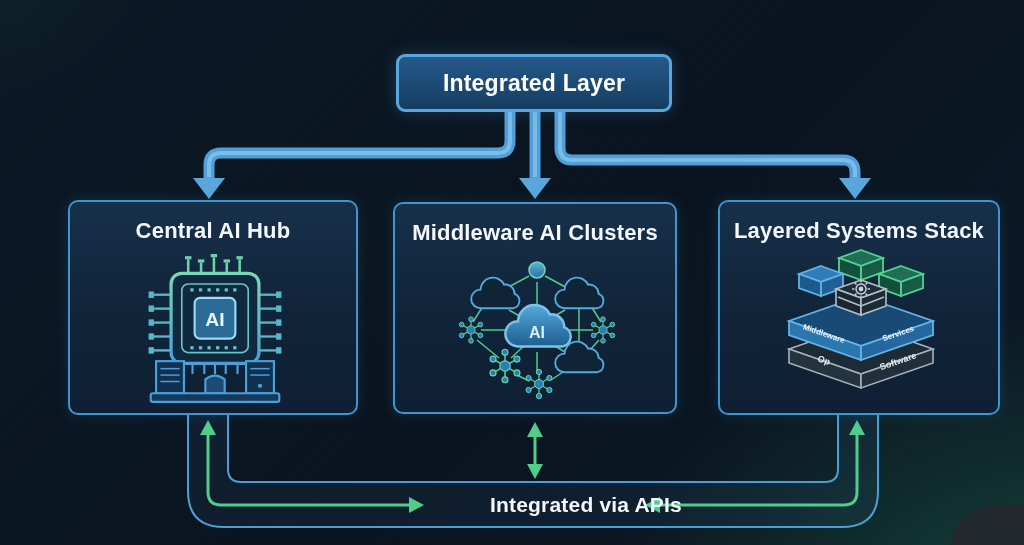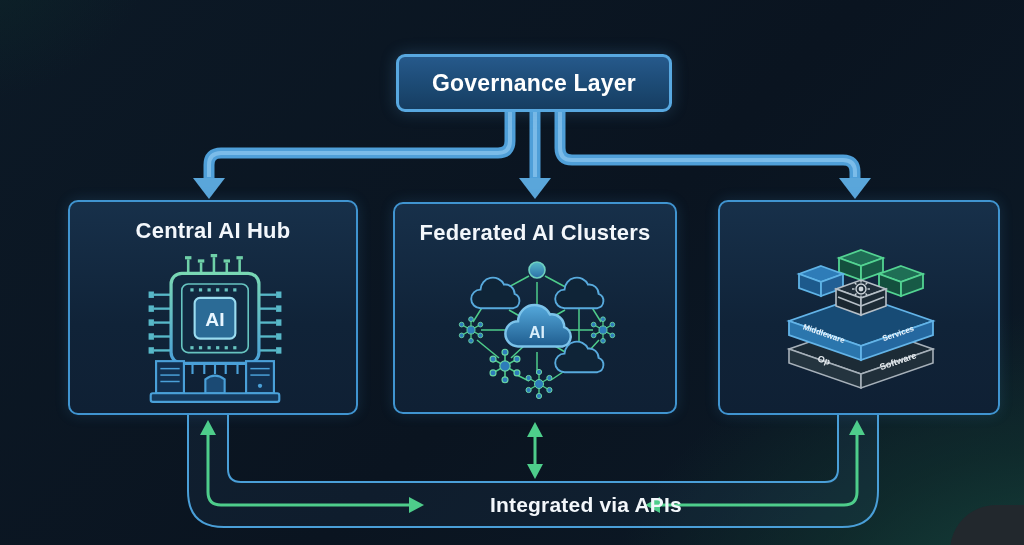--- a/index.html
+++ b/index.html
@@ -83,21 +83,21 @@
       <path d="M 208 420 L 200 435 L 216 435 Z"></path>
       <path d="M 424 505 L 409 497 L 409 513 Z"></path>
       <path d="M 857 420 L 849 435 L 865 435 Z"></path>
       <path d="M 645 505 L 660 497 L 660 513 Z"></path>
       <path d="M 535 422 L 527 437 L 543 437 Z"></path>
       <path d="M 535 479 L 527 464 L 543 464 Z"></path>
     </g>
   </svg>
 
   <div class="gov-box">
-    <span>Governance Layer</span>
+    <span>Integrated Layer</span>
   </div>
 
   <div class="node-box" style="left:68px; top:200px; width:290px; height:215px;">
     <div class="node-title">Central AI Hub</div>
     <svg class="node-icon" style="left:75px; top:52px;" width="140" height="150" viewBox="0 0 130 140">
       <defs>
         <linearGradient id="chipGrad" x1="0" y1="0" x2="0" y2="1">
           <stop offset="0" stop-color="#79d8b4"></stop>
             <stop offset="1" stop-color="#4aa0d8"></stop>
         </linearGradient>
@@ -178,21 +178,21 @@
         <line x1="98" y1="107" x2="116" y2="107"></line>
           <line x1="98" y1="113" x2="116" y2="113"></line>
       </g>
       <circle cx="107" cy="123" r="2" fill="#4aa0d8"></circle>
       <path d="M 56 130 L 56 117 Q 65 110 74 117 L 74 130 Z" fill="#1b4a74" stroke="#4aa0d8" stroke-width="2"></path>
       <rect x="5" y="130" width="120" height="8" rx="2" fill="#15395c" stroke="#4aa0d8" stroke-width="2"></rect>
     </svg>
   </div>
 
   <div class="node-box" style="left:393px; top:202px; width:284px; height:212px;">
-    <div class="node-title">Federated AI Clusters</div>
+    <div class="node-title">Middleware AI Clusters</div>
     <svg class="node-icon" style="left:52px; top:48px;" width="180" height="150" viewBox="0 0 180 150">
       <defs>
         <linearGradient id="cloudGrad" x1="0" y1="0" x2="0" y2="1">
           <stop offset="0" stop-color="#55a9dc"></stop>
             <stop offset="1" stop-color="#1f5d8f"></stop>
         </linearGradient>
         <linearGradient id="nodeGrad" x1="0" y1="0" x2="0" y2="1">
           <stop offset="0" stop-color="#55b9c8"></stop>
             <stop offset="1" stop-color="#2c6fa8"></stop>
         </linearGradient>
@@ -250,20 +250,21 @@
       <use href="#clusterP" transform="translate(92,132)"></use>
 
       <circle cx="90" cy="18" r="8" fill="url(#nodeGrad)" stroke="#6fd0c0" stroke-width="1.6"></circle>
 
       <use href="#cloudP" transform="translate(50,44) scale(0.84)" fill="url(#cloudGrad)" stroke="#7cc3ea" stroke-width="3"></use>
       <text x="90" y="86" text-anchor="middle" font-size="16" font-weight="700" fill="#d9eefb">AI</text>
     </svg>
   </div>
 
   <div class="node-box" style="left:718px; top:200px; width:282px; height:215px;">
+    <div class="node-title">Layered Systems Stack</div>
     <svg class="node-icon" style="left:56px; top:46px;" width="170" height="152" viewBox="0 0 170 152">
 
       <g>
         <path d="M 85 76 L 157 101 L 85 126 L 13 101 Z" fill="#1c2b36" stroke="#a7b1ba" stroke-width="1.6"></path>
         <path d="M 13 101 L 13 115 L 85 140 L 85 126 Z" fill="#24343f" stroke="#a7b1ba" stroke-width="1.6"></path>
         <path d="M 157 101 L 157 115 L 85 140 L 85 126 Z" fill="#202f3a" stroke="#a7b1ba" stroke-width="1.6"></path>
         <text transform="translate(47,115) rotate(19)" text-anchor="middle" font-size="9" font-weight="700" fill="#e5eaee">Op</text>
         <text transform="translate(123,116) rotate(-19)" text-anchor="middle" font-size="9" font-weight="700" fill="#e5eaee">Software</text>
       </g>
 

